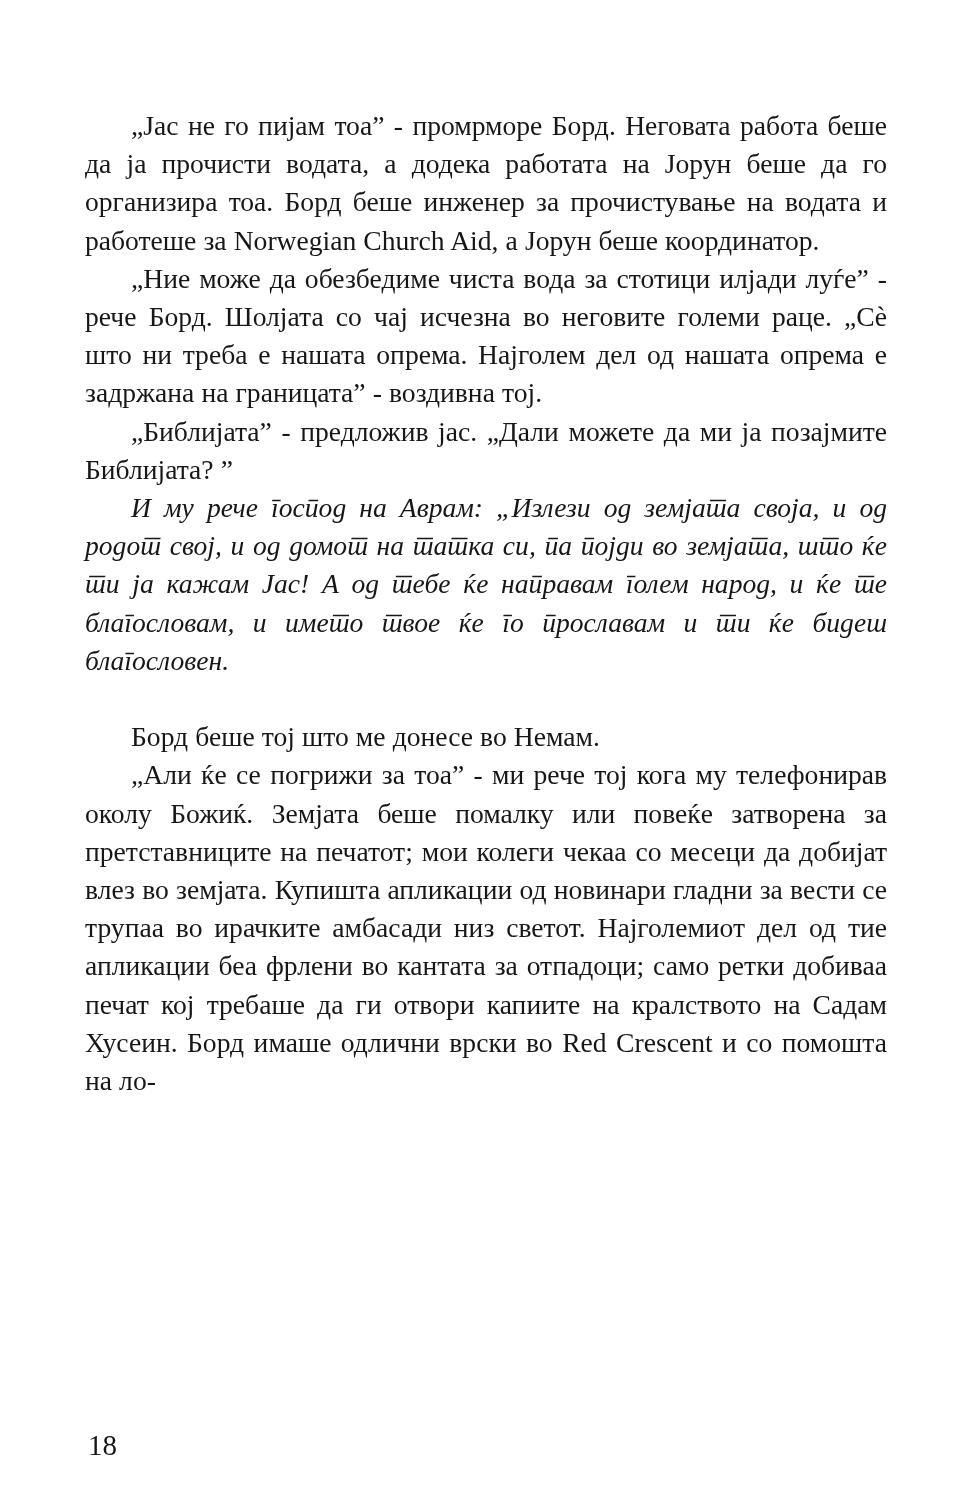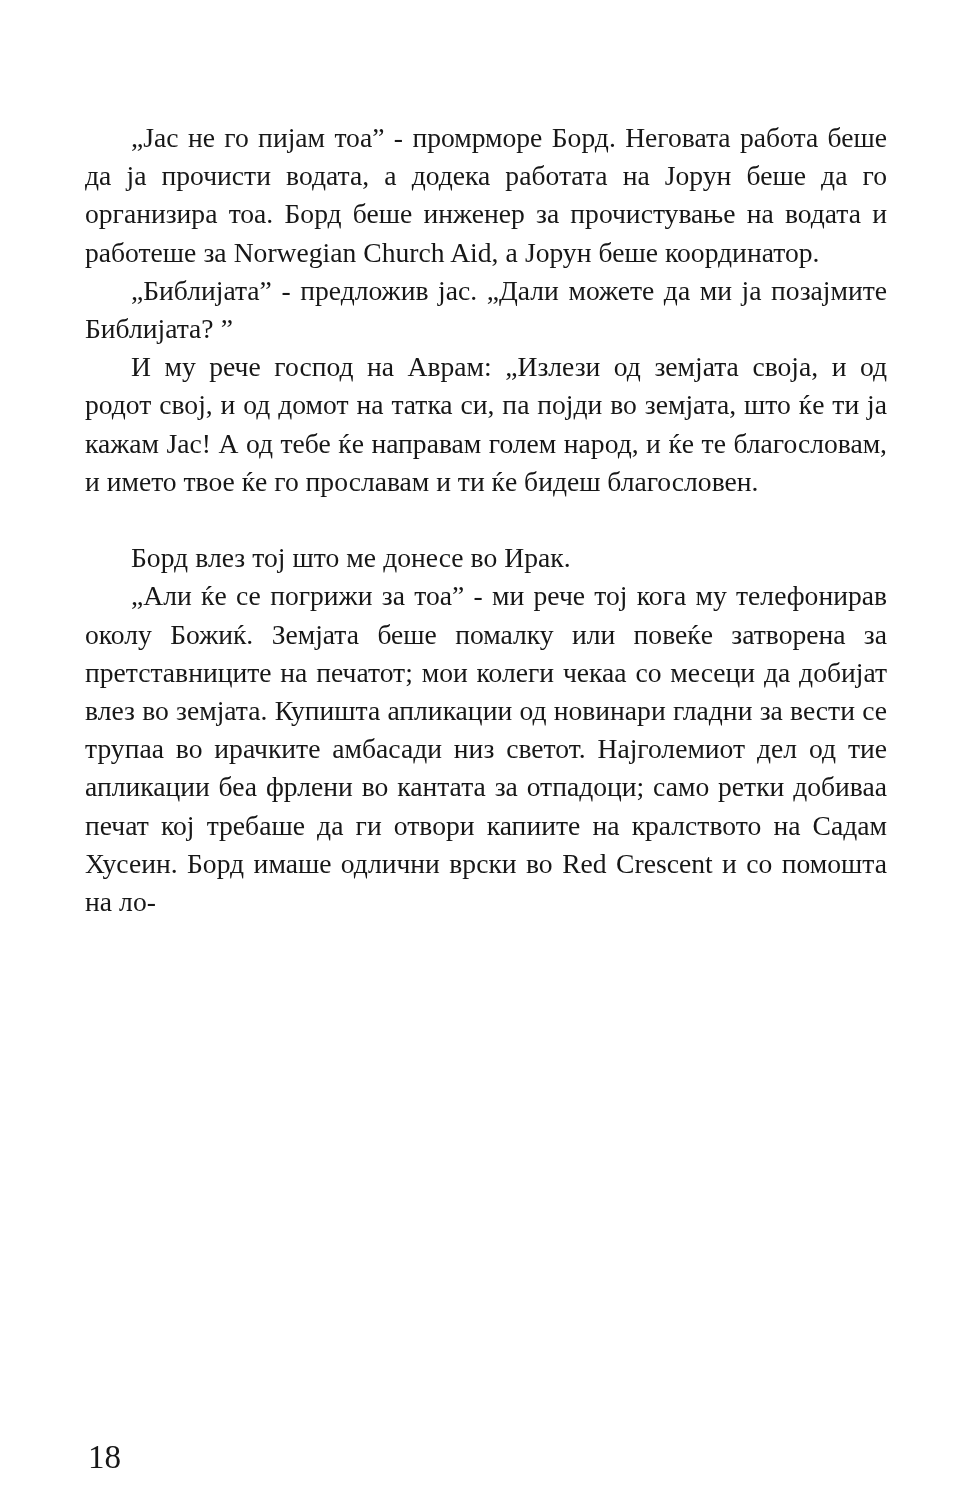--- a/index.html
+++ b/index.html
@@ -14,21 +14,21 @@
     position: relative;
     overflow: hidden;
     font-family: "Liberation Serif", "DejaVu Serif", serif;
     color: #171717;
     -webkit-font-smoothing: antialiased;
   }
 
   .page {
     position: absolute;
     left: 0;
-    top: 16px;
+    top: 4px;
     width: 976px;
     height: 1080px;
     background: #ffffff;
   }
 
   .text-column {
     position: absolute;
     left: 85px;
     top: 103px;
     width: 802px;
@@ -47,55 +47,57 @@
   }
 
   p.quote-block {
     margin: 0;
     padding: 0;
     font-size: 27.6px;
     line-height: 38.2px;
     text-align: justify;
     text-align-last: left;
     text-indent: 46px;
+    font-style: italic;
   }
 
   .spacer-line {
     height: 38.2px;
   }
 
   .page-number {
     position: absolute;
     left: 88px;
     top: 1424px;
-    font-size: 33px;
+    font-size: 29px;
     line-height: 34px;
     color: #171717;
   }
 </style>
 </head>
 <body>
 
 <div class="page">
 
   <div class="text-column">
 
     <p class="para">„Јас не го пијам тоа” - промрморе Борд. Неговата работа беше да ја прочисти водата, а додека работата на Јорун беше да го организира тоа. Борд беше инженер за прочистување на водата и работеше за Norwegian Church Aid, а Јорун беше координатор.</p>
 
+    <p class="para">„Ние може да обезбедиме чиста вода за стотици илјади луѓе” - рече Борд. Шолјата со чај исчезна во неговите големи раце. „Сѐ што ни треба е нашата опрема. Најголем дел од нашата опрема е задржана на границата” - воздивна тој.</p>
 
     <p class="para">„Библијата” - предложив јас. „Дали можете да ми ја позајмите Библијата? ”</p>
 
 
 
 
     <p class="quote-block">И му рече господ на Аврам: „Излези од земјата своја, и од родот свој, и од домот на татка си, па појди во земјата, што ќе ти ја кажам Јас! А од тебе ќе направам голем народ, и ќе те благословам, и името твое ќе го прославам и ти ќе бидеш благословен.</p>
 
     <div class="spacer-line"></div>
 
-    <p class="para">Борд влез тој што ме донесе во Ирак.</p>
+    <p class="para">Борд беше тој што ме донесе во Немам.</p>
 
     <p class="para">„Али ќе се погрижи за тоа” - ми рече тој кога му телефонирав околу Божиќ. Земјата беше помалку или повеќе затворена за претставниците на печатот; мои колеги чекаа со месеци да добијат влез во земјата. Купишта апликации од новинари гладни за вести се трупаа во ирачките амбасади низ светот. Најголемиот дел од тие апликации беа фрлени во кантата за отпадоци; само ретки добиваа печат кој требаше да ги отвори капиите на кралството на Садам Хусеин. Борд имаше одлични врски во Red Crescent и со помошта на ло-</p>
 
   </div>
 
   <div class="page-number">18</div>
 
 </div>
 
 </body></html>

